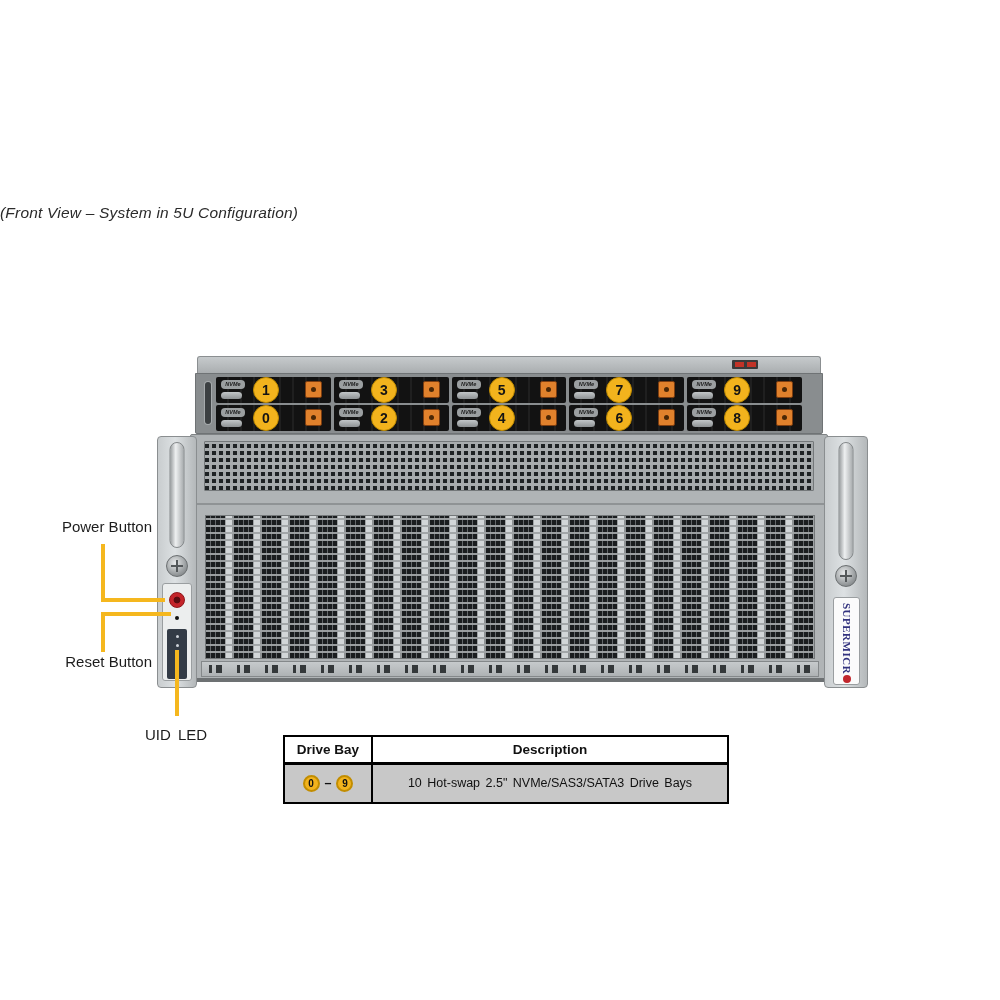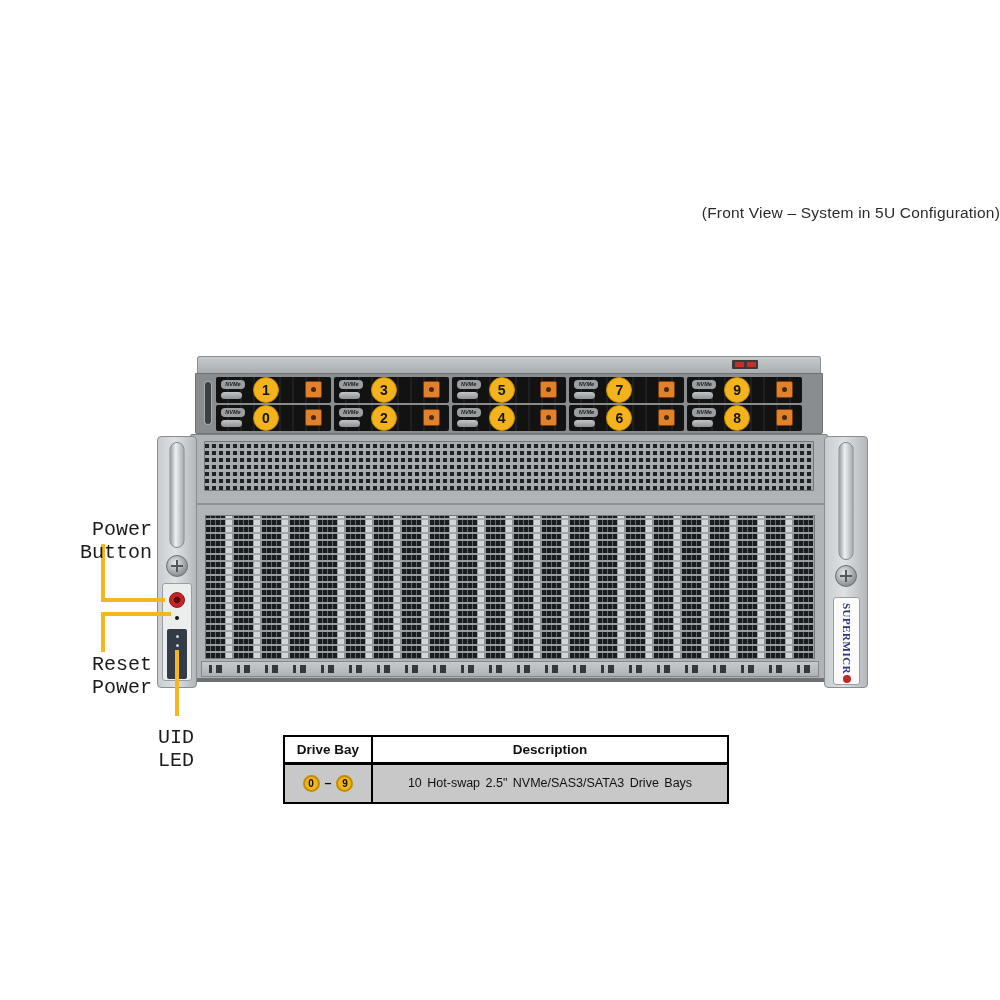--- a/index.html
+++ b/index.html
@@ -1,22 +1,22 @@
 <!DOCTYPE html>
 <html><head>
 <meta charset="utf-8">
 <style>
   * { margin:0; padding:0; box-sizing:border-box; }
   html,body { background:#fff; }
   body { font-family:"Liberation Sans", sans-serif; }
   .page { position:relative; width:1000px; height:1000px; background:#ffffff; overflow:hidden; }
 
   
-  .fig-title { position:absolute; left:0; top:204px; width:1000px; text-align:right;
-    font-size:15.5px; color:#2b2b2b; letter-spacing:.2px; }
+  .fig-title { position:absolute; left:0; top:204px; width:1000px; text-align:left;
+    font-size:15.5px; font-style:italic; color:#2b2b2b; letter-spacing:.2px; }
 
   
   .chassis-top { position:absolute; left:195px; top:356px; width:628px; height:78px; }
   .top-band { position:absolute; left:2px; top:0; width:624px; height:17px;
     background:linear-gradient(#c6cacc,#aaaeb0); border:1px solid #8b8f91; border-bottom:none;
     border-radius:3px 3px 0 0; }
   .sticker { position:absolute; right:62px; top:3px; width:26px; height:9px; background:#3a3a3a;
     border-radius:1px; display:flex; align-items:center; }
   .sticker span { display:block; width:9px; height:5px; background:#c23327; margin-left:3px; }
   .front-face { position:absolute; left:0; top:17px; width:628px; height:61px;
@@ -92,21 +92,21 @@
     display:flex; flex-direction:column; justify-content:space-evenly; align-items:center; }
   .led { width:3px; height:3px; border-radius:50%; background:#cfd4da; }
   .brand-label { position:absolute; left:8px; top:160px; width:27px; height:88px; background:#fbfbfb;
     border:1px solid #9a9ea0; border-radius:3px; display:flex; flex-direction:column; align-items:center;
     justify-content:flex-start; padding-top:5px; }
   .brand-text { writing-mode:vertical-rl; font-size:11px; font-weight:bold; color:#33337f;
     letter-spacing:.5px; font-family:"Liberation Serif", serif; }
   .brand-dot { margin-top:1px; width:8px; height:8px; border-radius:50%; background:#c1272d; }
 
   
-  .callout { position:absolute; font-size:20px; color:#1c1c1c; z-index:10;font-family:Liberation Mono, monospace; }
+  .callout { position:absolute; font-size:15px; color:#1c1c1c; z-index:10; }
   .lbl-power { left:40px; top:518px; width:112px; text-align:right; }
   .lbl-reset { left:45px; top:653px; width:107px; text-align:right; }
   .lbl-uid   { left:141px; top:726px; width:70px; text-align:center; word-spacing:3px; }
   .lead { position:absolute; background:#F5B71E; z-index:9; }
   .lead-power-v { left:101px; top:544px; width:4px; height:58px; }
   .lead-power-h { left:101px; top:598px; width:64px; height:4px; }
   .lead-reset-h { left:101px; top:612px; width:70px; height:4px; }
   .lead-reset-v { left:101px; top:612px; width:4px; height:40px; }
   .lead-uid-v   { left:175px; top:650px; width:4px; height:66px; }
 
@@ -270,21 +270,21 @@
   <div class="ear ear-right">
     <div class="handle"></div>
     <div class="screw"></div>
     <div class="brand-label">
       <span class="brand-text">SUPERMICR</span>
       <span class="brand-dot"></span>
     </div>
   </div>
 
   <div class="callout lbl-power">Power Button</div>
-  <div class="callout lbl-reset">Reset Power</div>
+  <div class="callout lbl-reset">Reset Button</div>
   <div class="callout lbl-uid">UID LED</div>
   <div class="lead lead-power-v"></div>
   <div class="lead lead-power-h"></div>
   <div class="lead lead-reset-h"></div>
   <div class="lead lead-reset-v"></div>
   <div class="lead lead-uid-v"></div>
 
   <table class="bay-table">
     <tbody>
         <tr>

